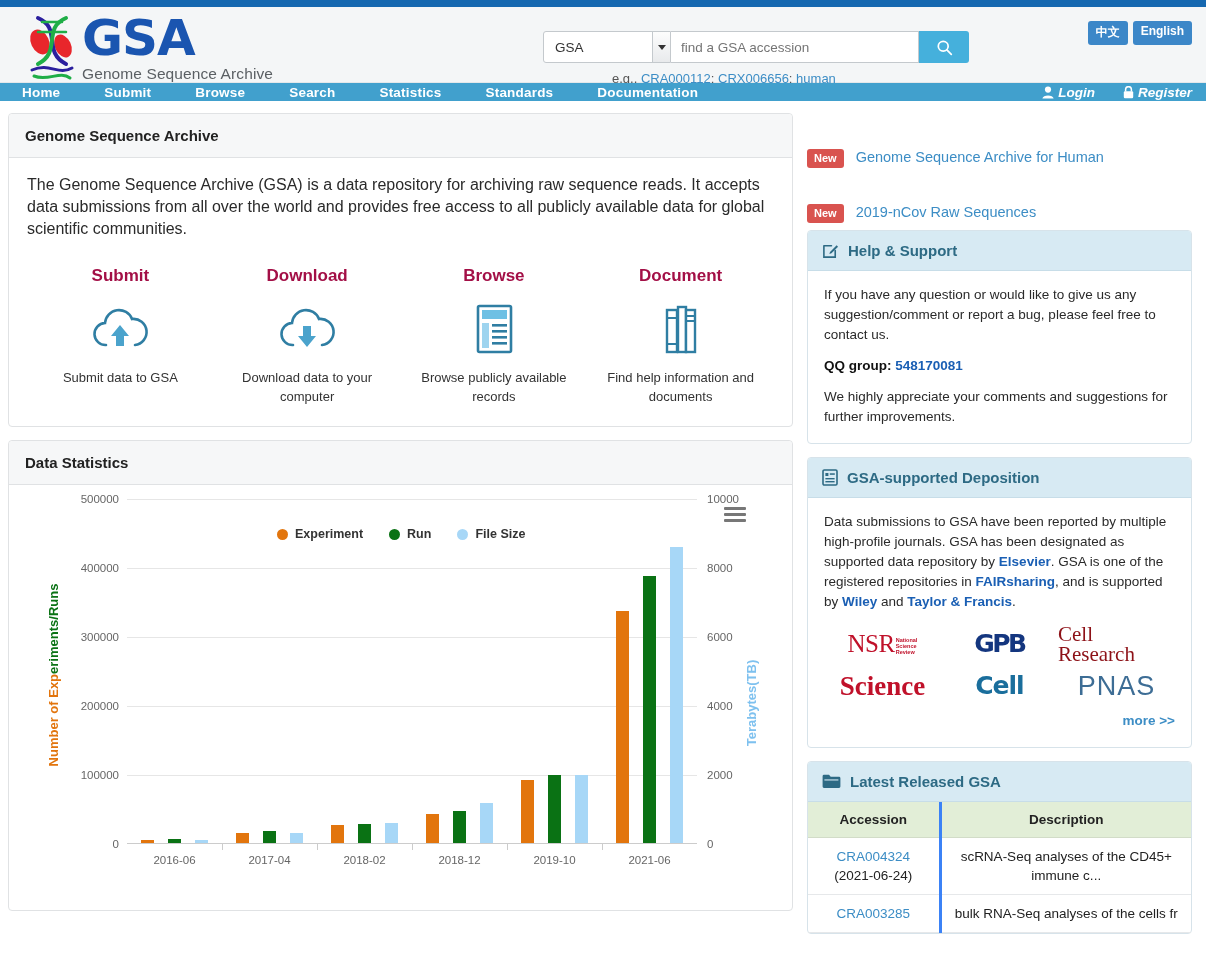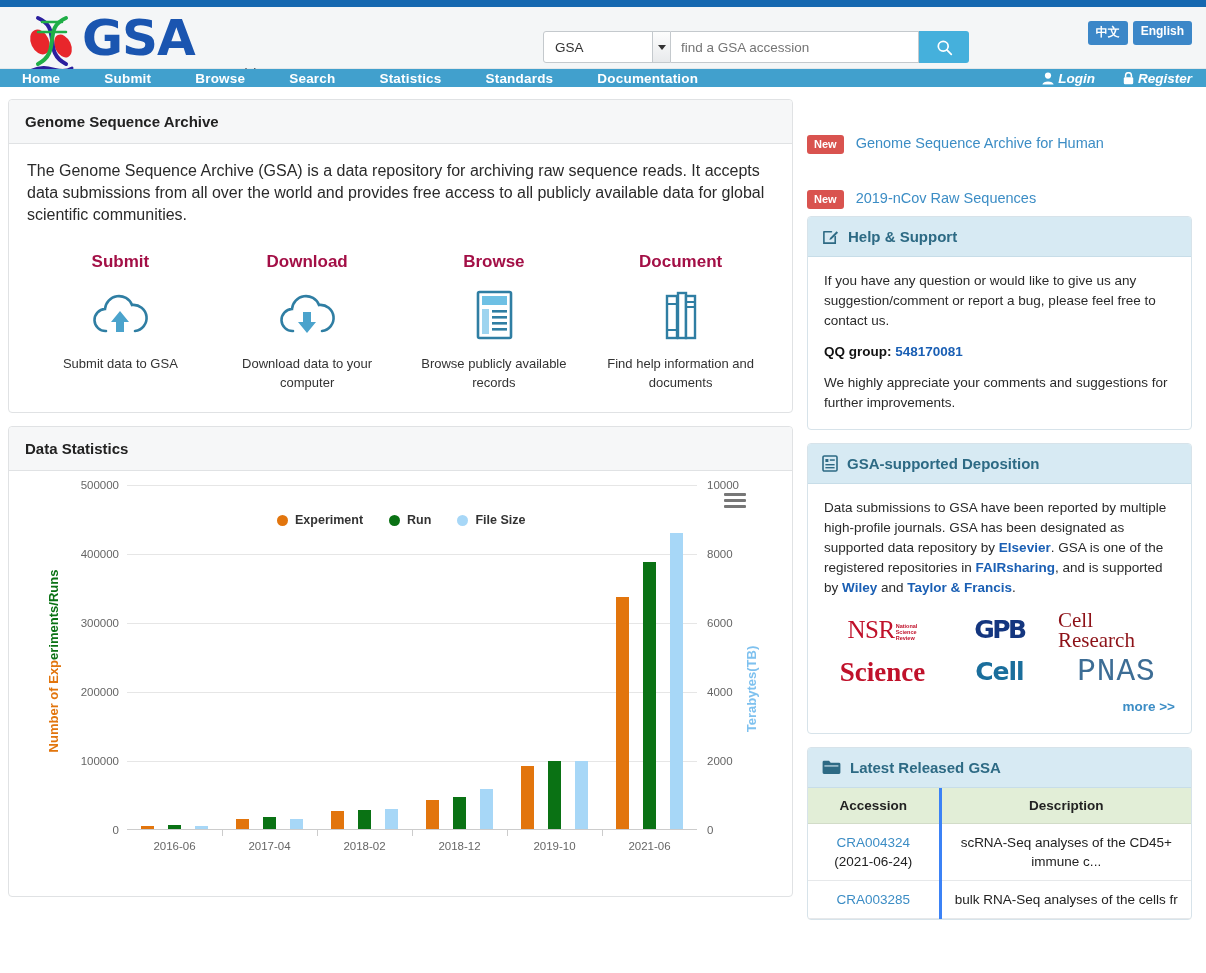--- a/index.html
+++ b/index.html
@@ -7,21 +7,21 @@
     width: 1206px; height: 973px;
     font-family: "Liberation Sans", sans-serif;
     background: #ffffff;
     overflow: hidden;
   }
   .topstrip { height: 7px; background: #1568b0; }
 
   
   .header {
     position: relative;
-    height: 62px;
+    height: 76px;
     background: #f4f6f7;
     border-bottom: 1px solid #e4e8ea;
   }
   .logo-wrap { position: absolute; left: 22px; top: 5px; display: flex; align-items: flex-start; }
   .helix { width: 58px; height: 72px; }
   .logo-text { margin-left: 2px; margin-top: 4px; }
   .logo-gsa {
     font-size: 50px; font-weight: bold; color: #1a55b0;
     letter-spacing: -1px; line-height: 44px; font-family: "DejaVu Sans", sans-serif;
   }
@@ -466,21 +466,21 @@
           <div class="jcell">
             <span style="font-family:'Liberation Serif',serif;font-size:21px;color:#8d1117;">Cell Research</span>
           </div>
           <div class="jcell">
             <span style="font-family:'Liberation Serif',serif;font-size:27px;font-weight:bold;color:#c0112a;">Science</span>
           </div>
           <div class="jcell">
             <span style="font-family:'DejaVu Sans',sans-serif;font-size:25px;font-weight:bold;color:#1a6e9c;letter-spacing:-1px;">Cell</span>
           </div>
           <div class="jcell">
-            <span style="font-family:Liberation Mono, monospace;font-size:31px;color:#3d6d95;letter-spacing:1px;">PNAS</span>
+            <span style="font-family:Liberation Sans, sans-serif;font-size:27px;color:#3d6d95;letter-spacing:1px;">PNAS</span>
           </div>
         </div>
 
         <div class="more">more &gt;&gt;</div>
       </div>
     </div>
 
     <div class="pan">
       <div class="pan-head">
         <svg width="19" height="15" viewBox="0 0 19 15">

